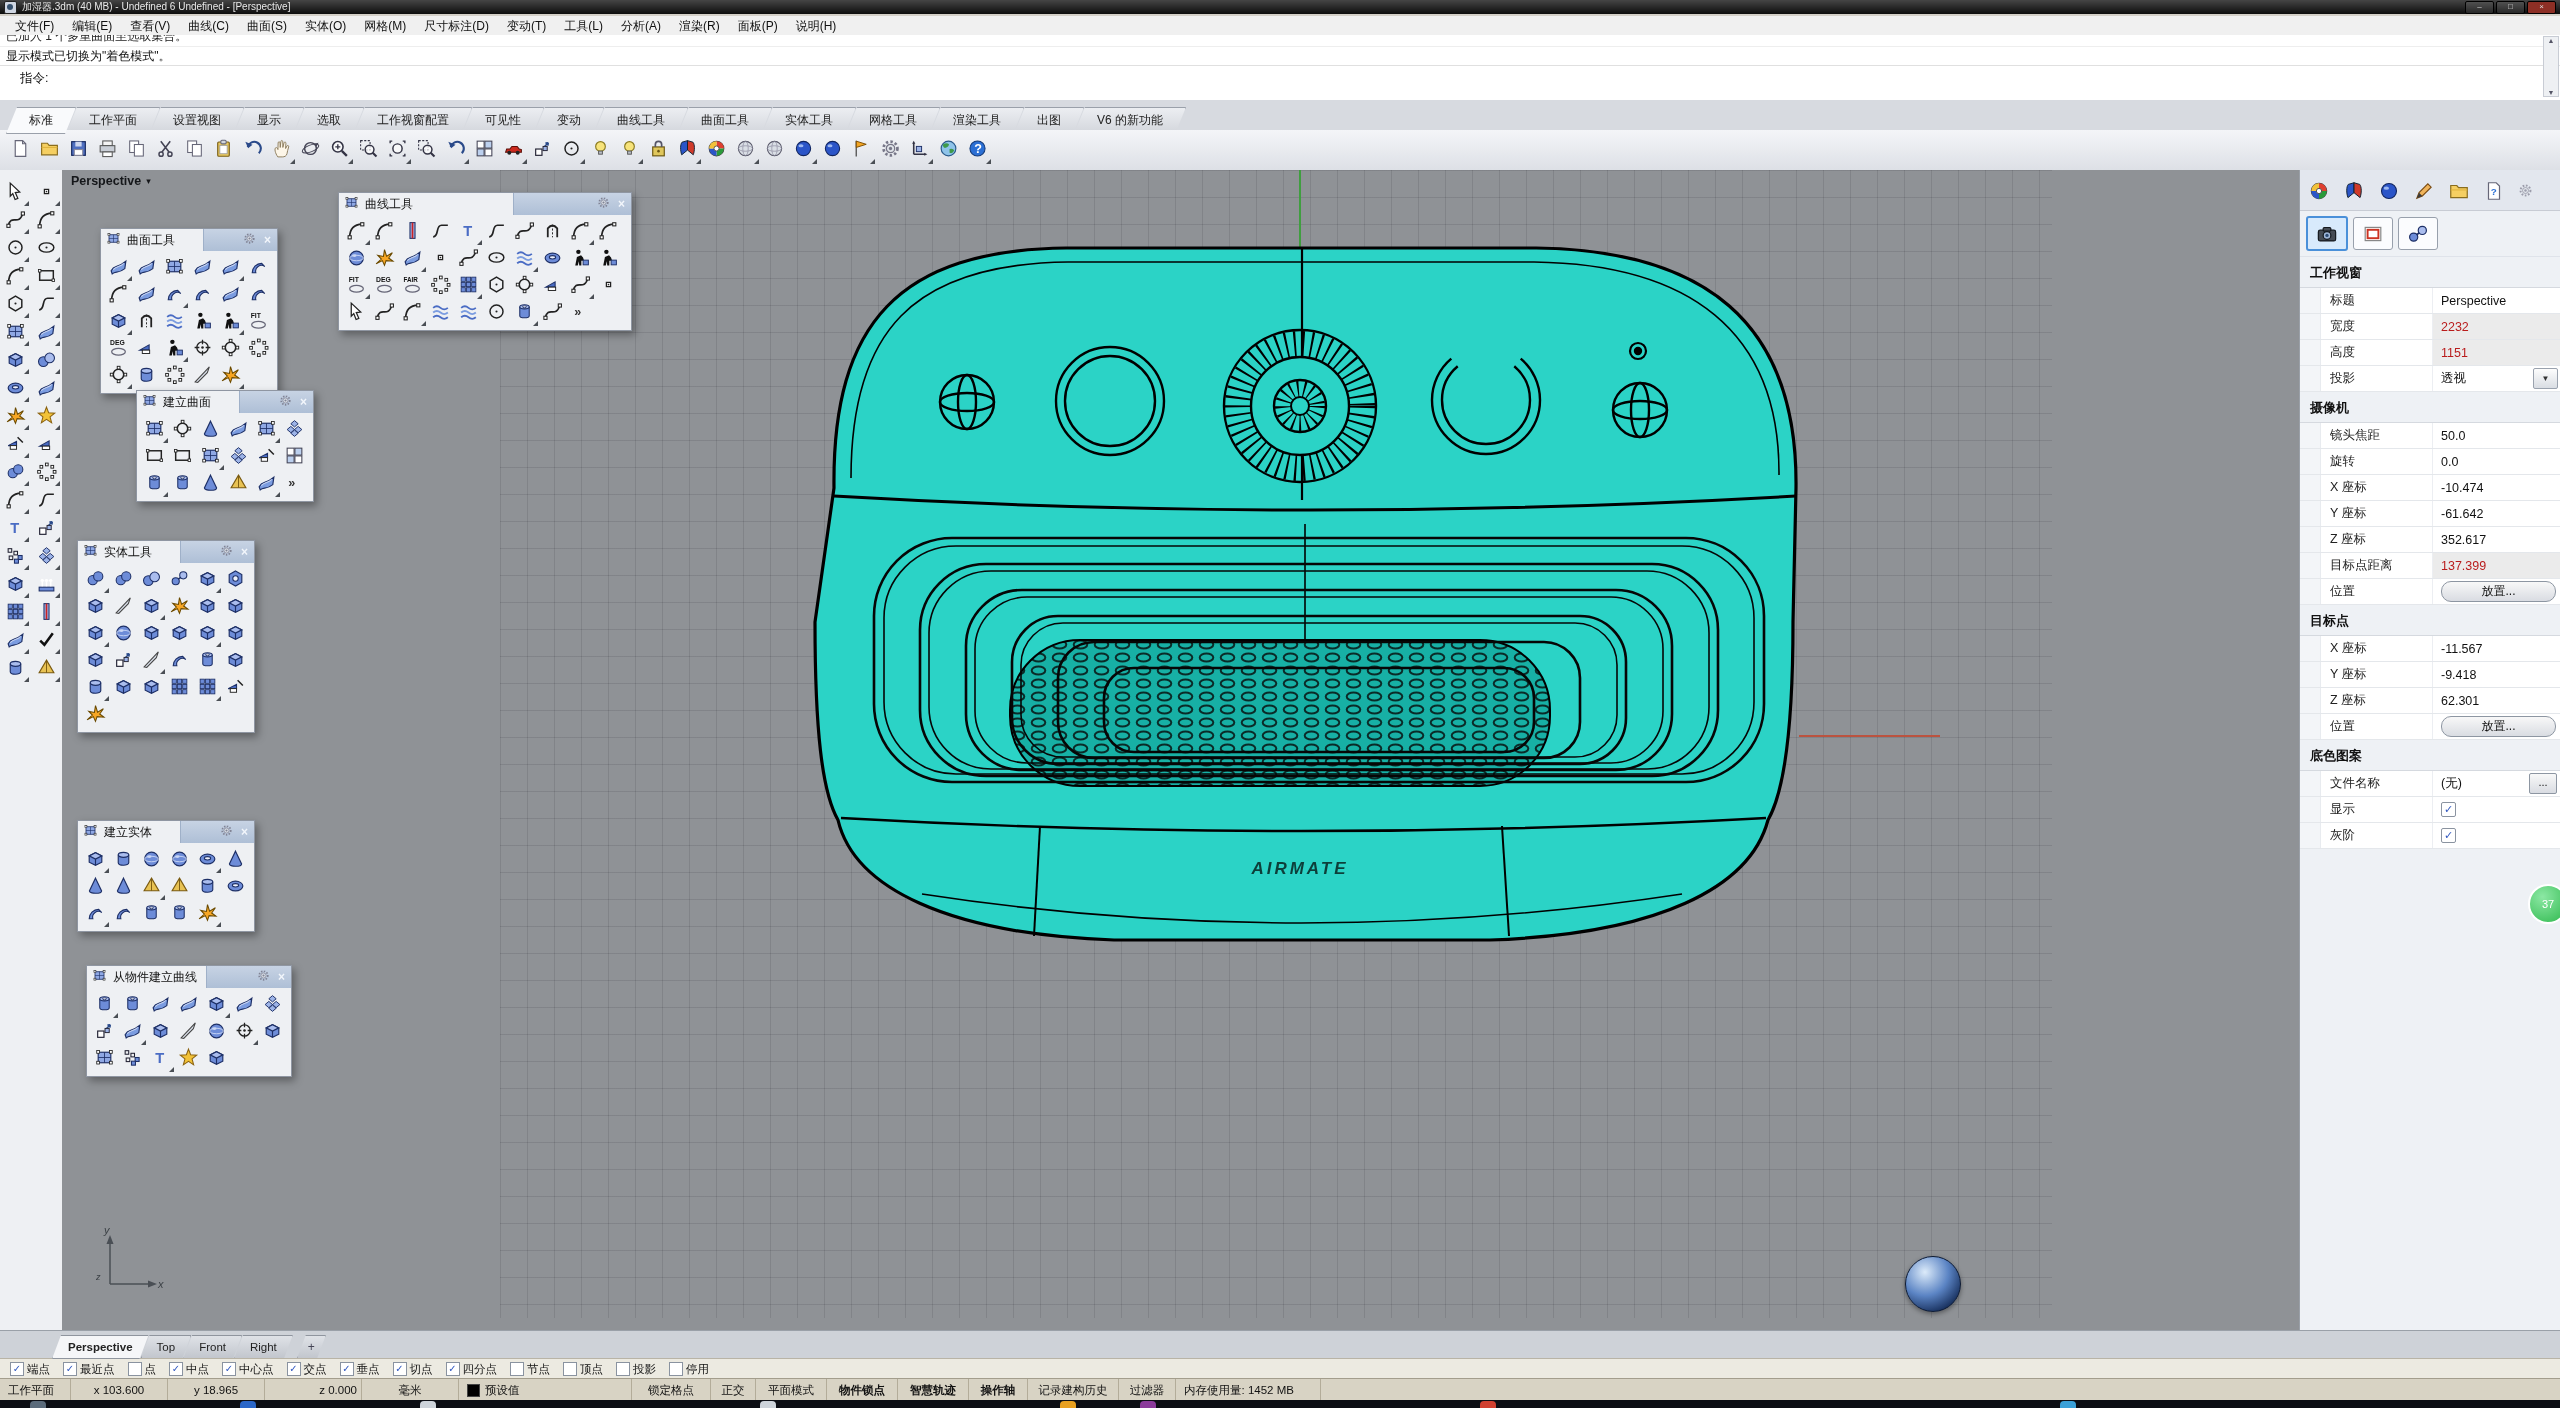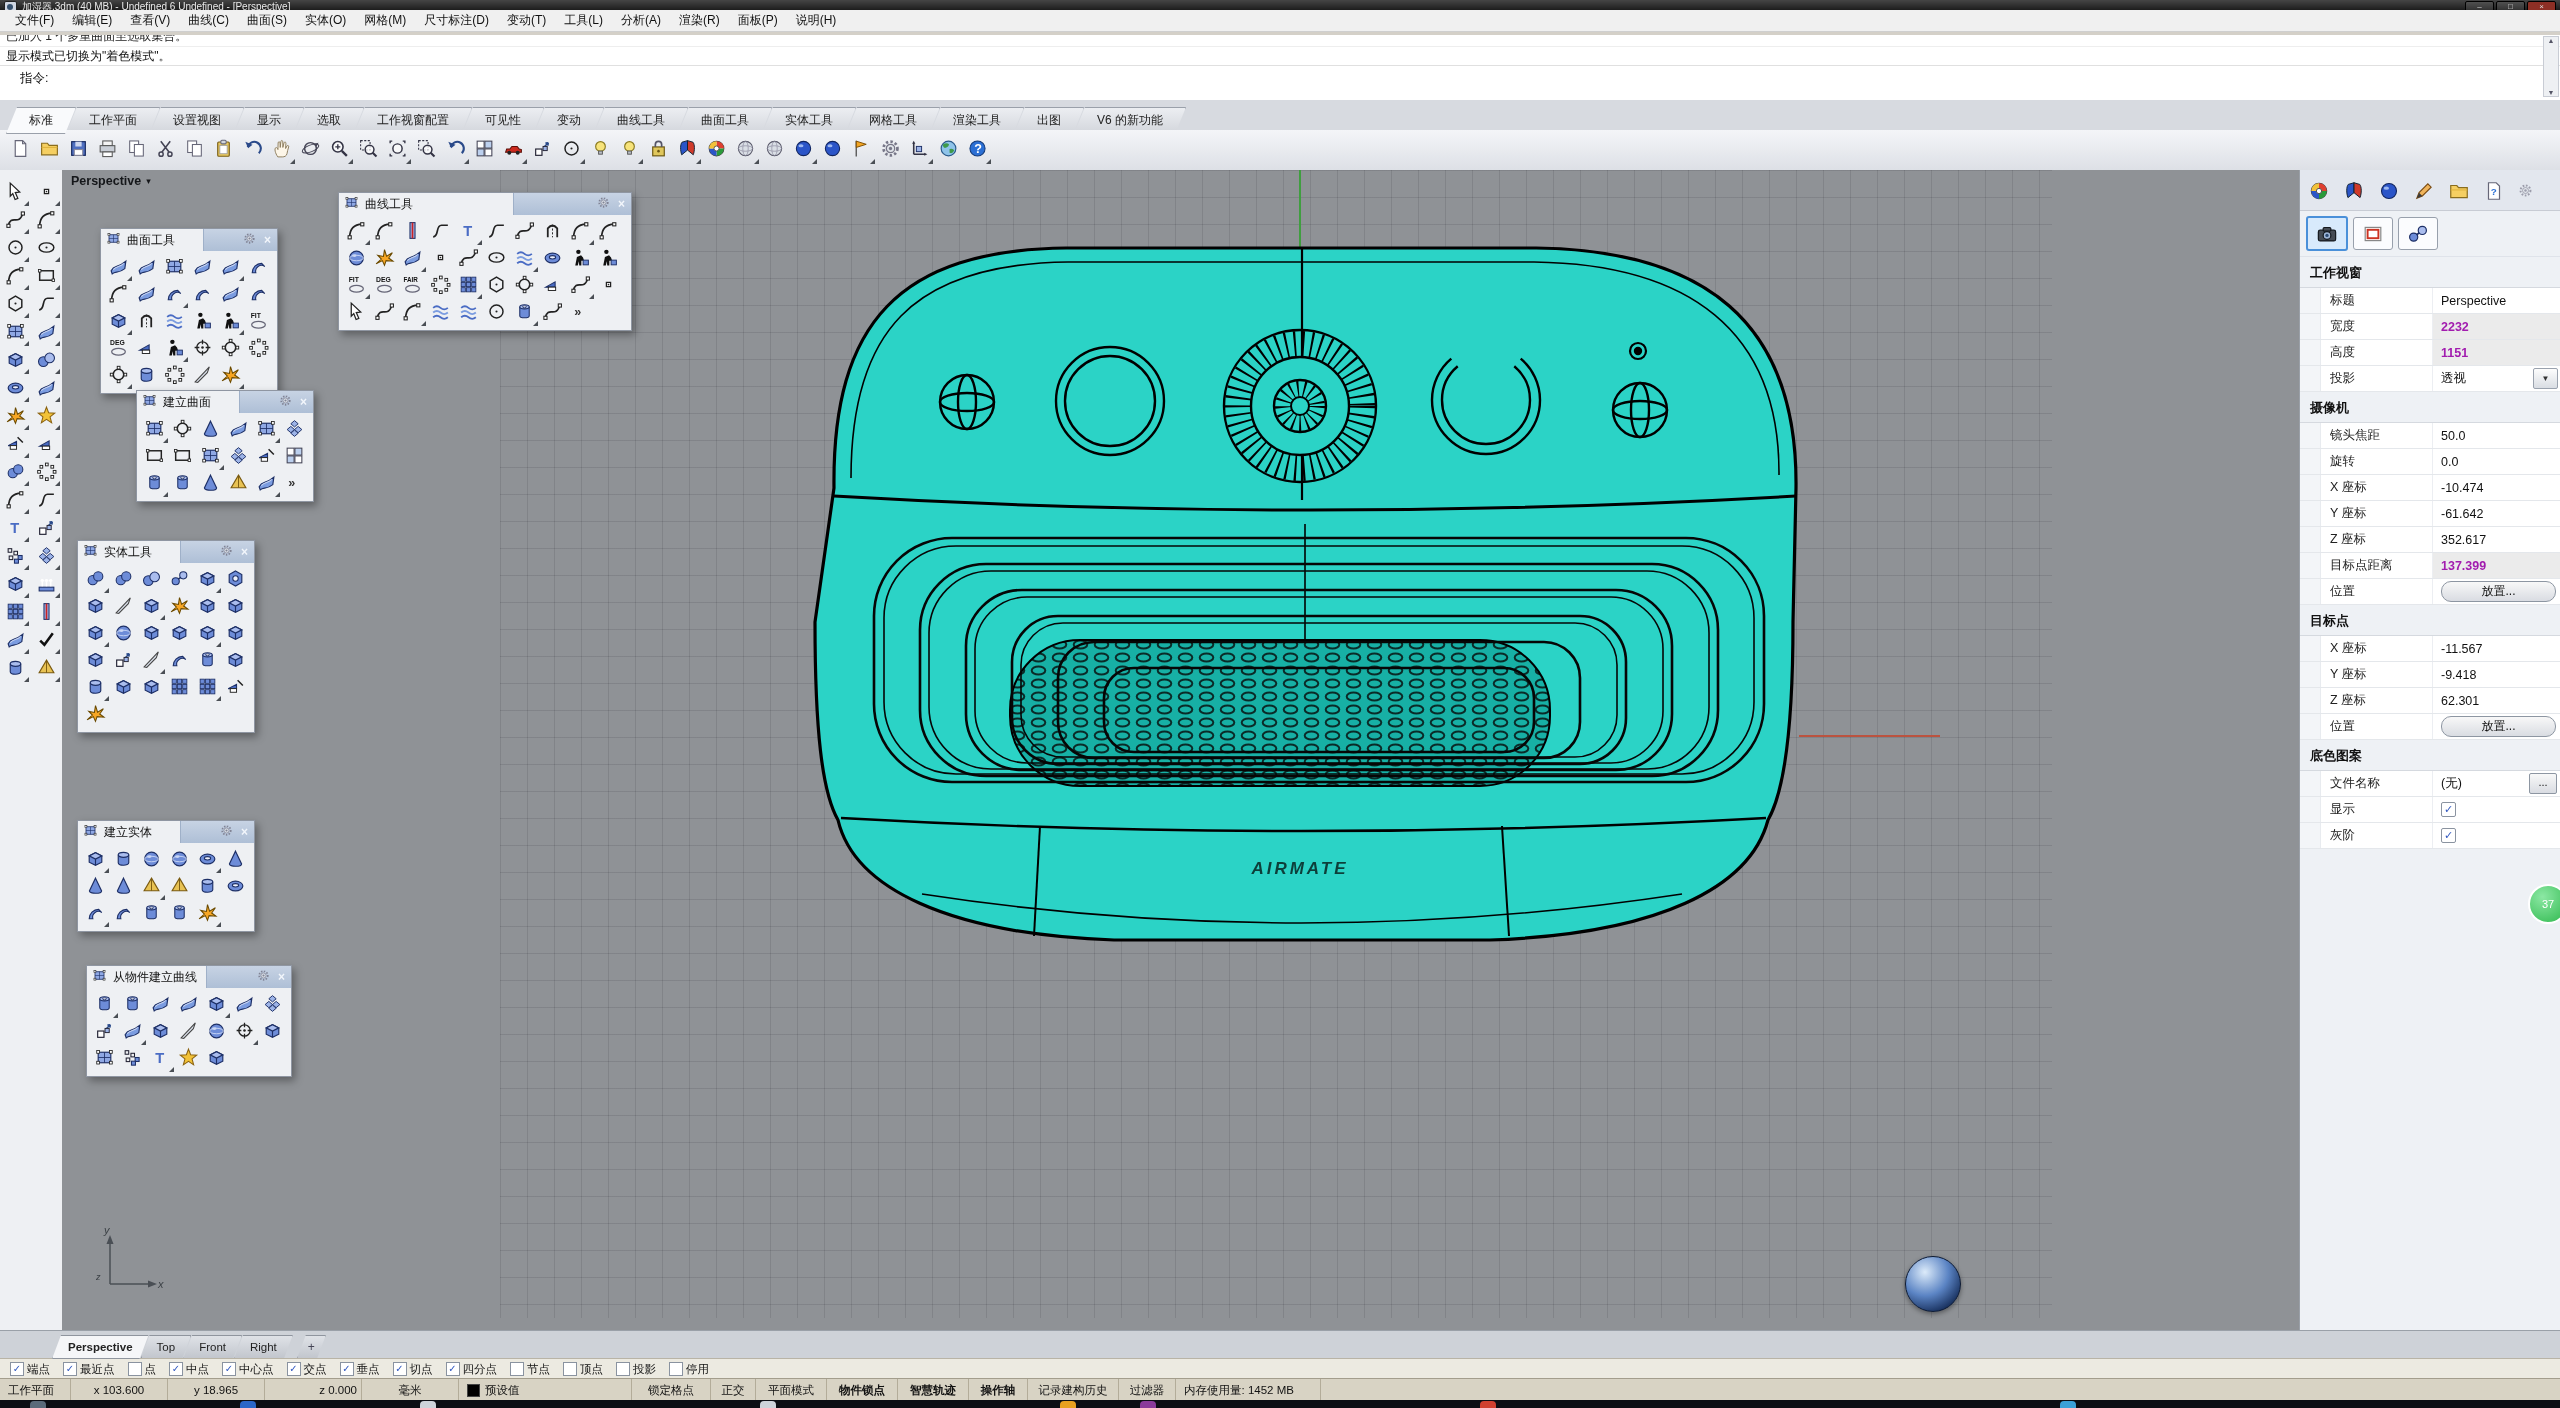--- a/index.html
+++ b/index.html
@@ -10,21 +10,21 @@
             color:#e8e8e8;font-size:10px;display:flex;align-items:center;padding:0 4px;gap:5px;}
   #appicon{width:11px;height:11px;background:#cfd6e2;border:1px solid #222;border-radius:2px;
            display:inline-block;position:relative;}
   #appicon:before{content:"";position:absolute;left:2px;top:2px;width:6px;height:6px;border-radius:50%;
            background:#35506e;}
   #titlebar .ctrls{margin-left:auto;display:flex;gap:2px;}
   .ctrl{width:27px;height:11px;font-size:8px;line-height:10px;text-align:center;color:#ddd;
         background:rgba(255,255,255,.10);border:1px solid #000;border-radius:2px;}
   .ctrl.close{background:#8d2f25;}
   
-  #menubar{position:absolute;top:10px;left:0;right:0;height:21px;background:#f0f0f0;
+  #menubar{position:absolute;top:16px;left:0;right:0;height:21px;background:#f0f0f0;
            border-bottom:1px solid #cfcfcf;display:flex;align-items:center;padding:0 6px;font-size:12px;}
   .menu-item{padding:2px 9px;}
   
   #cmdarea{position:absolute;top:35px;left:0;right:0;height:65px;background:#fff;
            border-bottom:2px solid #98a0ac;font-size:12px;}
   #cmdline1{height:11px;overflow:hidden;padding:0 6px;color:#222;}
   #cmdline1 span{display:block;margin-top:-7px;}
   #cmdline2{height:18px;line-height:18px;padding:0 6px;border-bottom:1px solid #e0e0e0;border-top:1px solid #eee;}
   #cmdprompt{height:24px;line-height:24px;padding:0 20px;font-size:12.5px;}
   #cmdscroll{position:absolute;top:1px;right:1px;bottom:3px;width:14px;background:#eef0f3;border:1px solid #c8ccd4;
@@ -70,21 +70,21 @@
   .ptoggles{display:flex;gap:5px;padding:5px 6px;align-items:center;border-bottom:1px solid #dfe3ea;}
   .ptog{width:38px;height:31px;border:1px solid #98a0ac;background:#fbfcfe;border-radius:3px;
         display:flex;align-items:center;justify-content:center;}
   .ptog svg{width:24px;height:24px;}
   .ptog.active{border:2px solid #4a90d9;background:#d8eafc;}
   .psec-title{font-size:13px;font-weight:bold;padding:7px 0 5px 10px;border-bottom:1px solid #d5d9df;background:#eef1f5;}
   .prow{display:flex;height:25px;align-items:stretch;border-bottom:1px solid #e4e7eb;background:#fff;}
   .prow .gut{width:20px;background:#f3f5f8;border-right:1px solid #e8ebef;}
   .prow .lbl{width:102px;padding-left:9px;display:flex;align-items:center;color:#222;}
   .prow .val{flex:1;padding-left:8px;display:flex;align-items:center;position:relative;border-left:1px solid #eceef2;}
-  .prow.readonly .val{background:#ebebeb;color:#a21caf;font-weight:bold;}
+  .prow.readonly .val{background:#ebebeb;color:#b91c1c;}
   .dd{position:absolute;right:2px;top:2px;bottom:2px;width:23px;background:linear-gradient(#fdfdfd,#d9dde3);
       border:1px solid #9aa2ae;border-radius:2px;font-size:8px;display:flex;align-items:center;justify-content:center;color:#333;}
   .pbtn{margin:2px 4px 2px 0;flex:1;text-align:center;background:linear-gradient(#f8f8f8,#d9dce2);
         border:1px solid #8d96a2;border-radius:10px;height:19px;line-height:19px;font-size:12px;}
   .mini{position:absolute;right:3px;top:2px;width:26px;height:19px;line-height:17px;text-align:center;
         background:linear-gradient(#f8f8f8,#d9dce2);border:1px solid #8d96a2;border-radius:2px;font-size:11px;}
   .chk{width:13px;height:13px;border:1px solid #8a93a0;background:#fff;color:#3057c0;font-size:11px;
        line-height:12px;text-align:center;border-radius:2px;}
   
   .palette{position:absolute;background:#eef0f3;border:1px solid #8f96a2;box-shadow:3px 4px 8px rgba(0,0,0,.35);z-index:40;}

